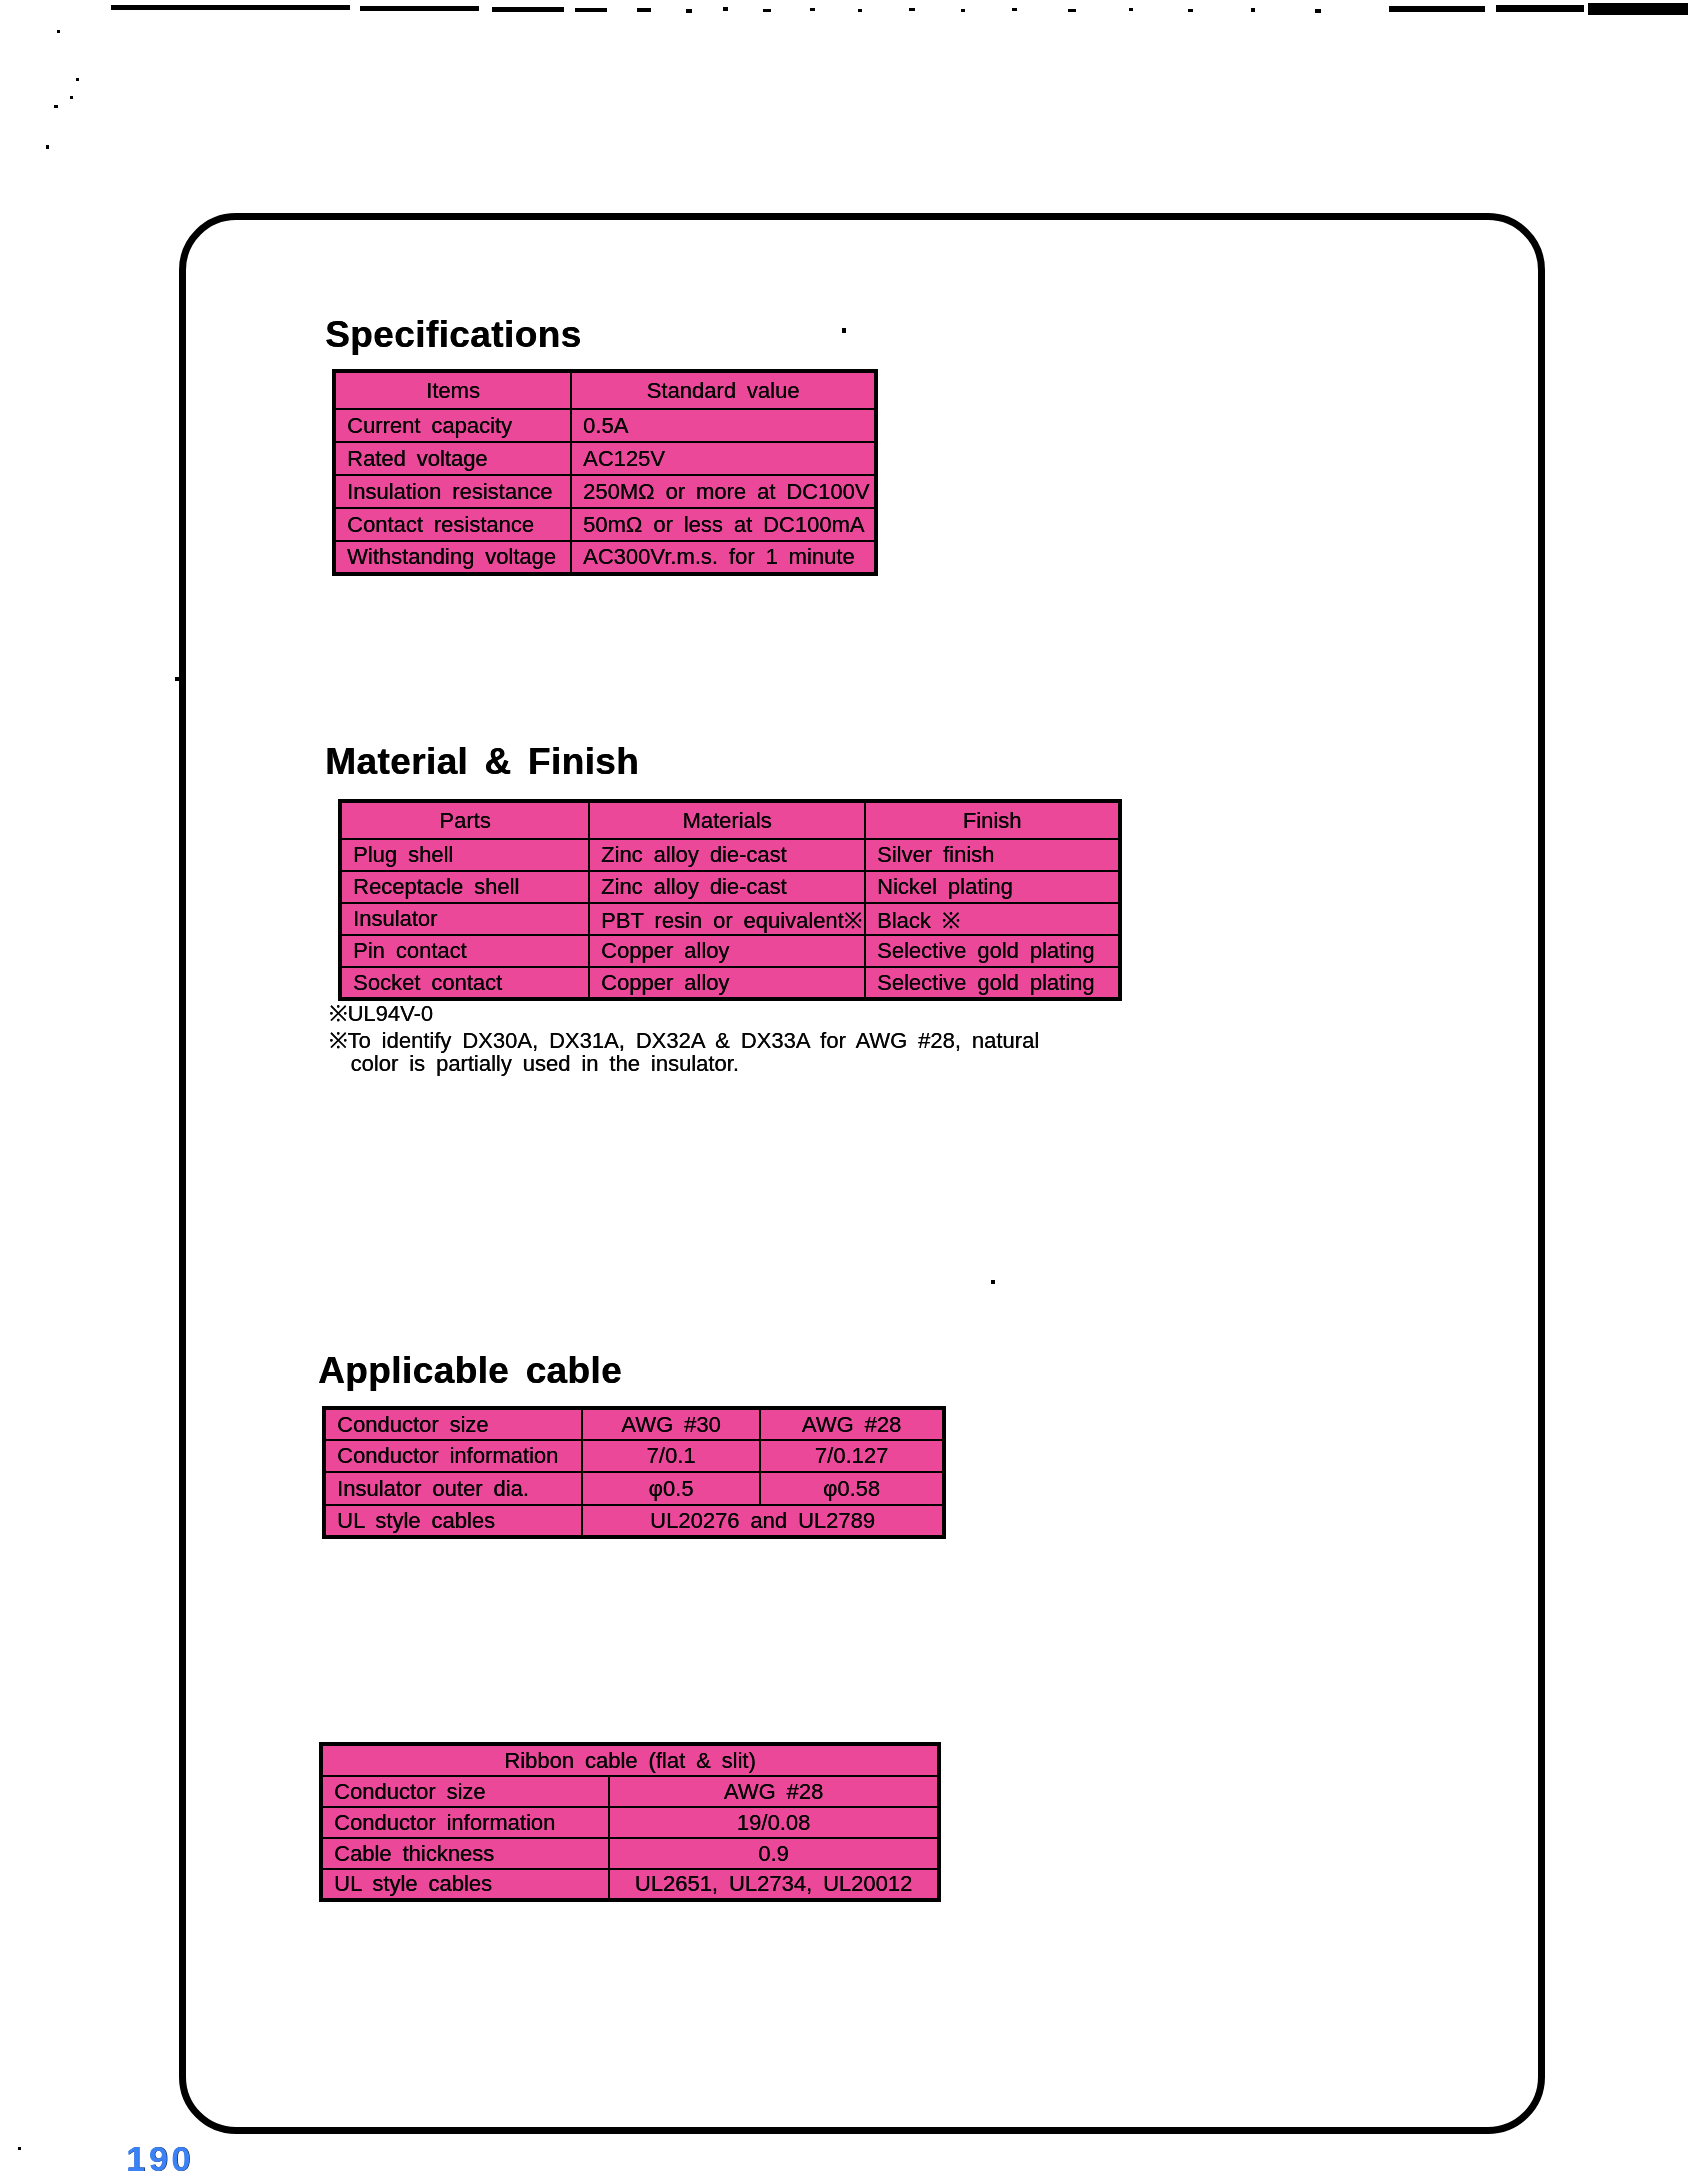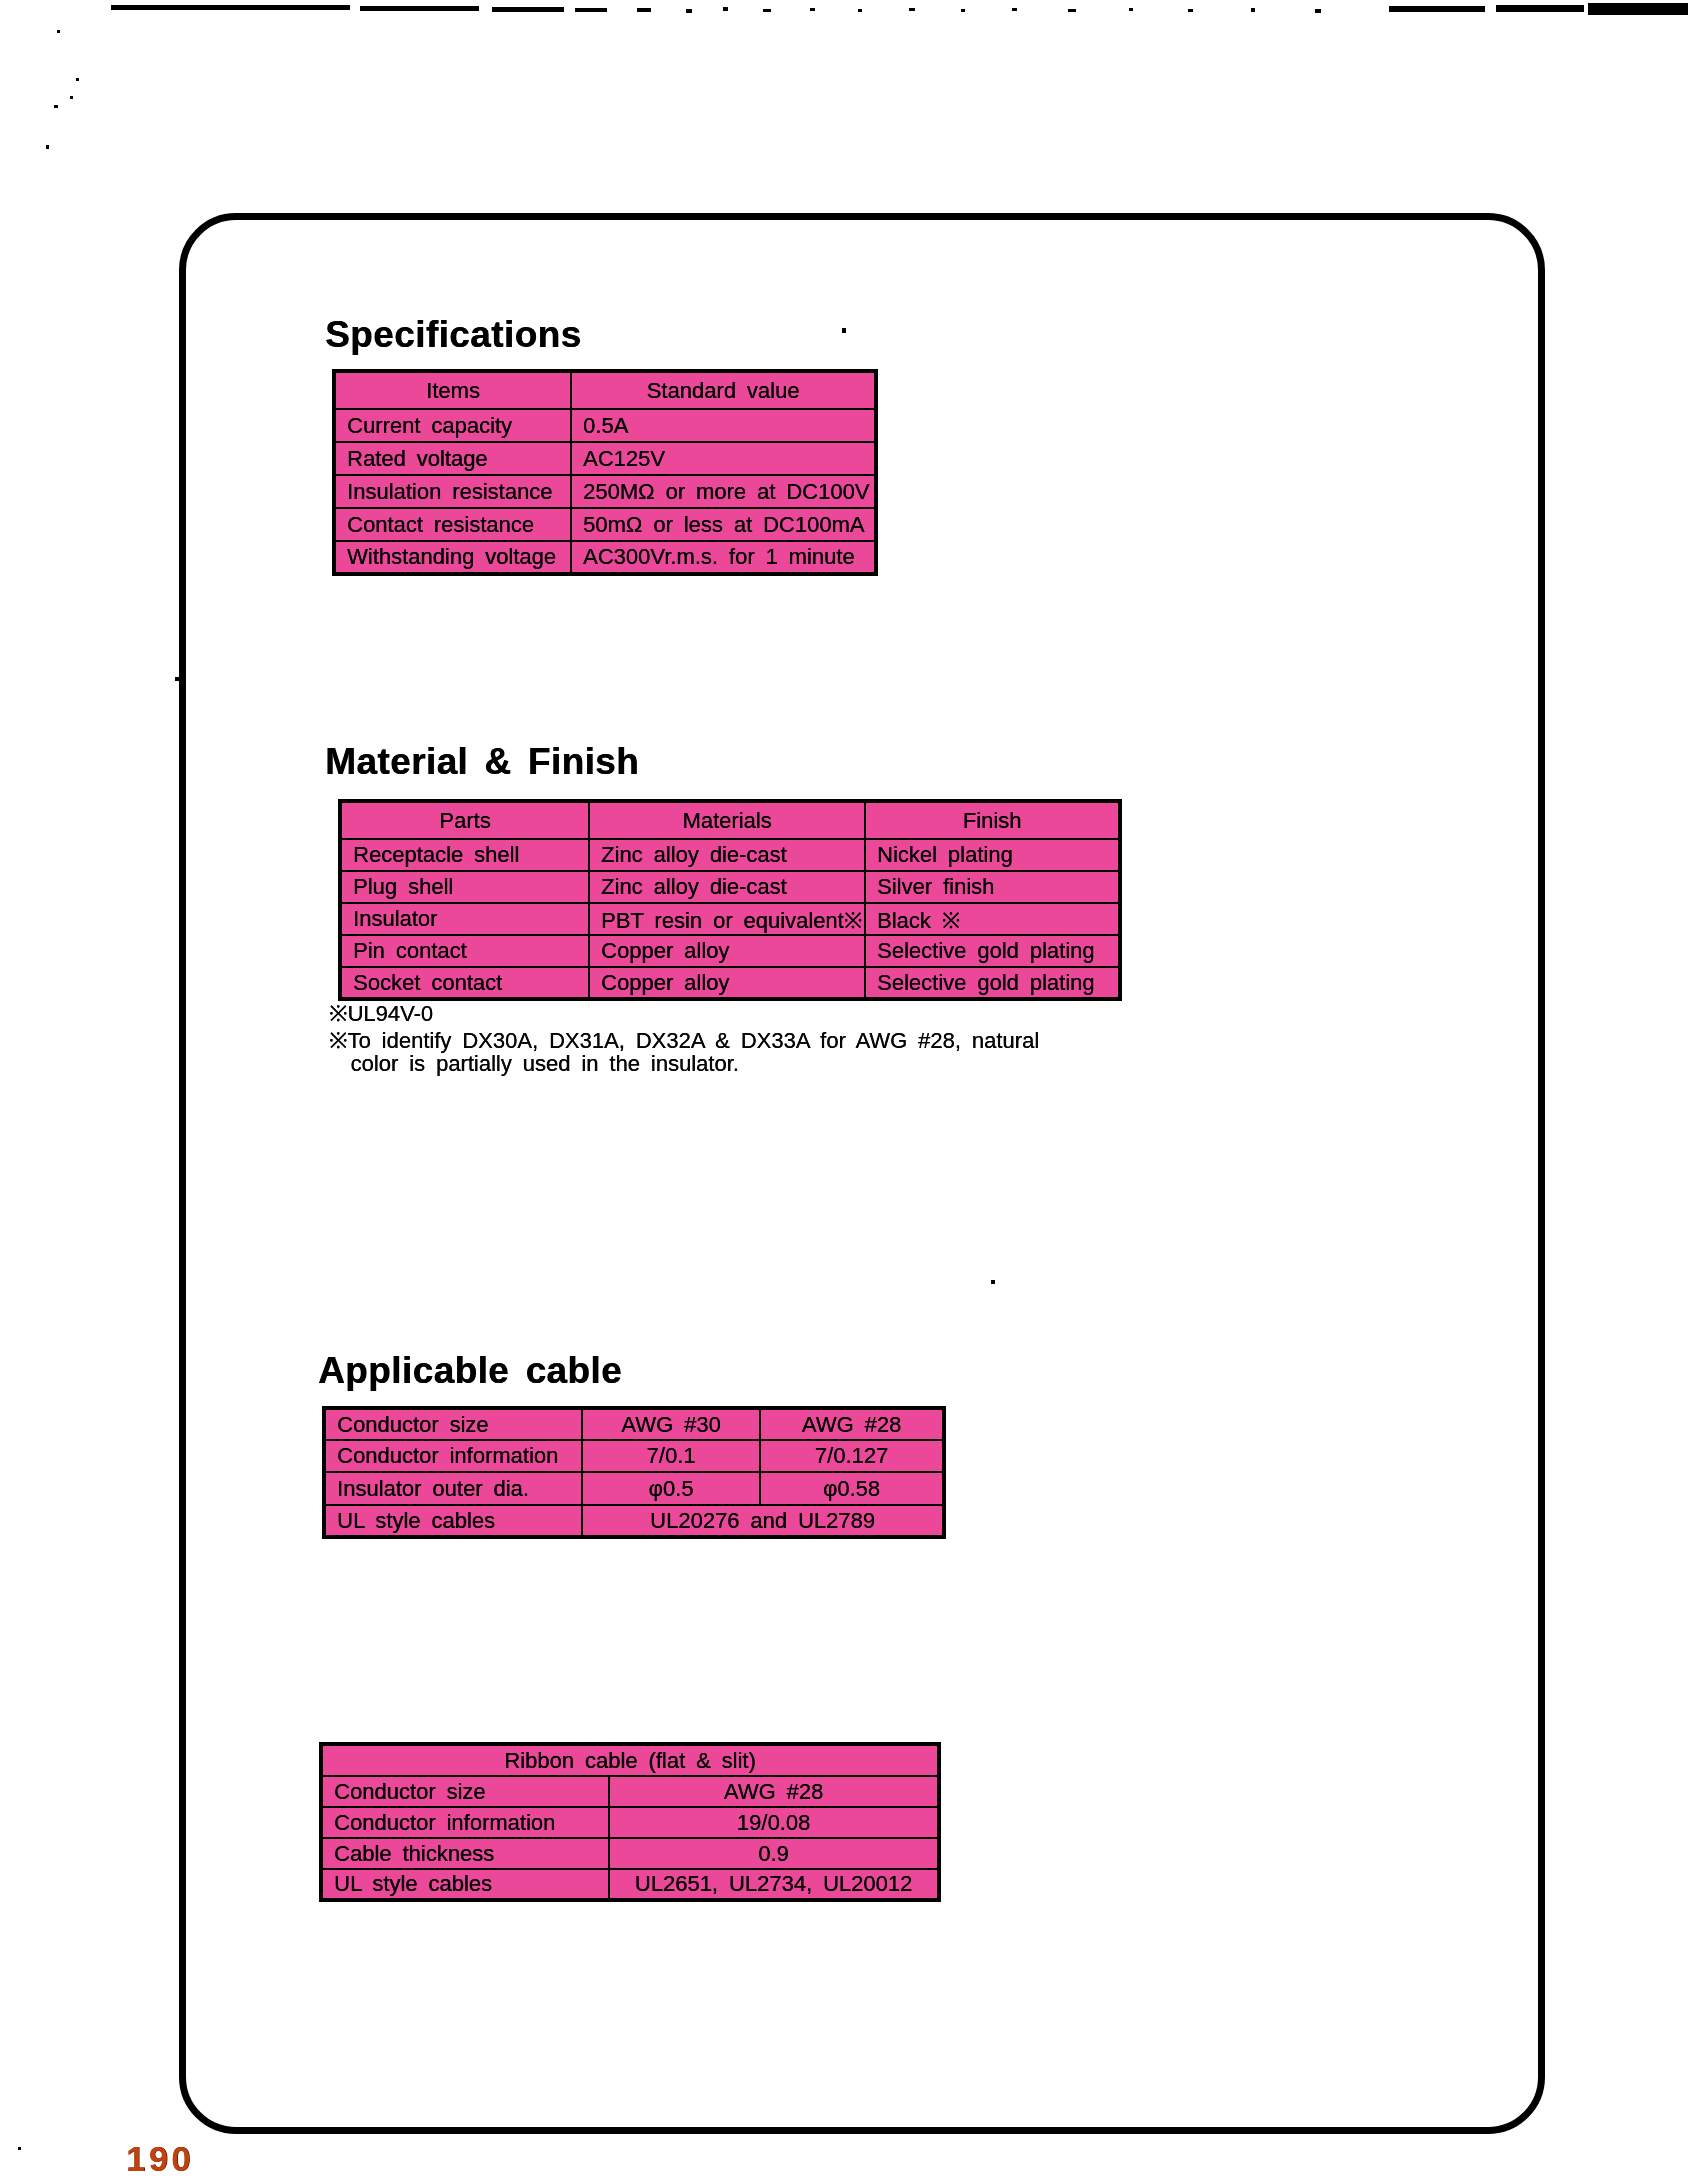--- a/index.html
+++ b/index.html
@@ -58,21 +58,21 @@
     word-spacing:4.8px;
     white-space:nowrap;
     text-shadow:0.3px 0 0 #060606;
   }
   .notes .ln{position:absolute;left:0;top:0;}
   .page-num{
     position:absolute;
     font-size:35px;
     font-weight:bold;
     letter-spacing:3.2px;
-    color:#c2410c;
+    color:#3b82f6;
     text-shadow:0.5px 0 0 #000;
   }
   .noise i{position:absolute;background:#000;display:block;}
 </style>
 </head>
 <body>
 
 <div class="page">
 
   <div class="noise">
@@ -154,28 +154,28 @@
         <col style="width:276px">
         <col>
       </colgroup>
     <tbody>
         <tr style="height:38px">
       <td class="c">Parts</td>
       <td class="c">Materials</td>
       <td class="c">Finish</td>
     </tr>
     <tr style="height:32px">
+      <td>Plug shell</td>
+      <td>Zinc alloy die-cast</td>
+      <td>Silver finish</td>
+    </tr>
+    <tr style="height:32px">
       <td>Receptacle shell</td>
       <td>Zinc alloy die-cast</td>
       <td>Nickel plating</td>
-    </tr>
-    <tr style="height:32px">
-      <td>Plug shell</td>
-      <td>Zinc alloy die-cast</td>
-      <td>Silver finish</td>
     </tr>
     <tr style="height:32px">
       <td>Insulator</td>
       <td>PBT resin or equivalent※</td>
       <td>Black ※</td>
     </tr>
     <tr style="height:32px">
       <td>Pin contact</td>
       <td>Copper alloy</td>
       <td>Selective gold plating</td>

